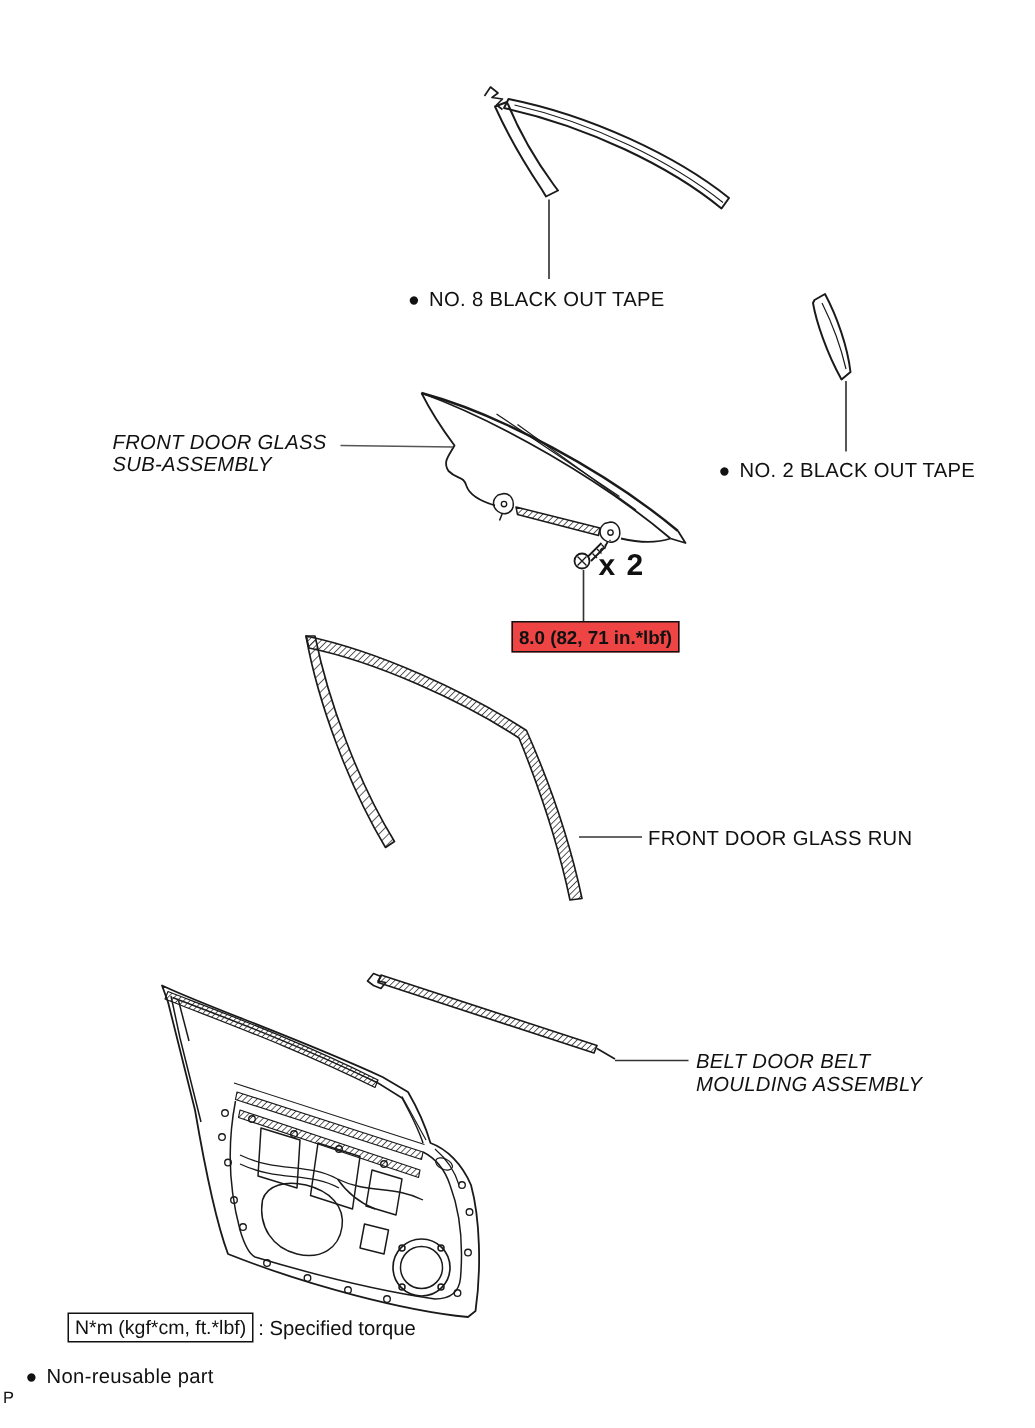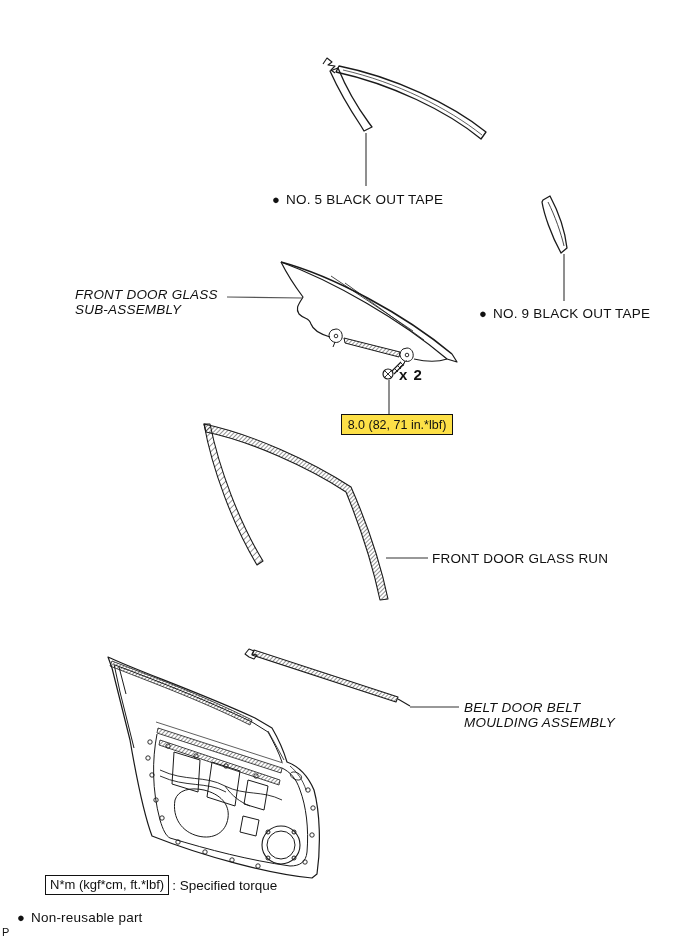--- a/index.html
+++ b/index.html
@@ -2,23 +2,23 @@
 <html><head>
 <meta charset="utf-8">
 <style>
   html,body{margin:0;padding:0;background:#fff;}
   body{width:690px;height:952px;position:relative;font-family:"Liberation Sans",sans-serif;color:#111;overflow:hidden;}
   #art{position:absolute;left:0;top:0;width:690px;height:952px;}
   .callout{position:absolute;font-size:13.5px;letter-spacing:.2px;white-space:nowrap;color:#111;}
   .callout .lines span{display:block;line-height:15px;font-style:italic;}
   .bul-row{display:flex;align-items:center;gap:6px;height:14px;}
   .bullet{font-size:13px;line-height:13px;}
-  .qty{position:absolute;font-size:15px;font-weight:bold;letter-spacing:1px;}
+  .qty{position:absolute;font-size:20px;font-weight:bold;letter-spacing:1px;}
   .torque-box{position:absolute;left:341px;top:414px;width:110px;height:19px;border:1.6px solid #111;
-    display:flex;align-items:center;justify-content:center;font-size:12.5px;font-weight:normal;white-space:nowrap;background:#fde047;}
+    display:flex;align-items:center;justify-content:center;font-size:12.5px;font-weight:bold;white-space:nowrap;background:#ef4444;}
   .legend-row{position:absolute;left:17px;top:875px;display:flex;align-items:center;font-size:13.5px;padding-left:28px;}
   .legend-box{border:1.4px solid #111;padding:1px 4px 2px 4px;font-size:13px;white-space:nowrap;background:#fff;}
   .legend-desc{margin-left:3px;white-space:nowrap;}
   .nonreusable{position:absolute;left:17px;top:910px;}
   .page-letter{position:absolute;left:2px;top:926px;font-size:11px;}
 </style>
 </head>
 <body>
 
 <svg id="art" viewBox="0 0 690 952" xmlns="http://www.w3.org/2000/svg">
@@ -141,35 +141,35 @@
         <circle cx="196" cy="756" r="2.2"></circle>
       <circle cx="226" cy="766" r="2.2"></circle>
         <circle cx="256" cy="776" r="2.2"></circle>
     </g>
   </g>
 </svg>
 
 <div class="callout" style="left:272px;top:192px">
   <div class="bul-row">
     <span class="bullet">●</span>
-    <span>NO. 5 BLACK OUT TAPE</span>
+    <span>NO. 8 BLACK OUT TAPE</span>
   </div>
 </div>
 
 <div class="callout" style="left:75px;top:287px">
   <div class="lines">
     <span>FRONT DOOR GLASS</span>
     <span>SUB-ASSEMBLY</span>
   </div>
 </div>
 
 <div class="callout" style="left:479px;top:306px">
   <div class="bul-row">
     <span class="bullet">●</span>
-    <span>NO. 9 BLACK OUT TAPE</span>
+    <span>NO. 2 BLACK OUT TAPE</span>
   </div>
 </div>
 
 <div class="qty" style="left:399px;top:366px">x 2</div>
 
 <div class="torque-box">8.0 (82, 71 in.*lbf)</div>
 
 <div class="callout" style="left:432px;top:551px">
   <span>FRONT DOOR GLASS RUN</span>
 </div>

